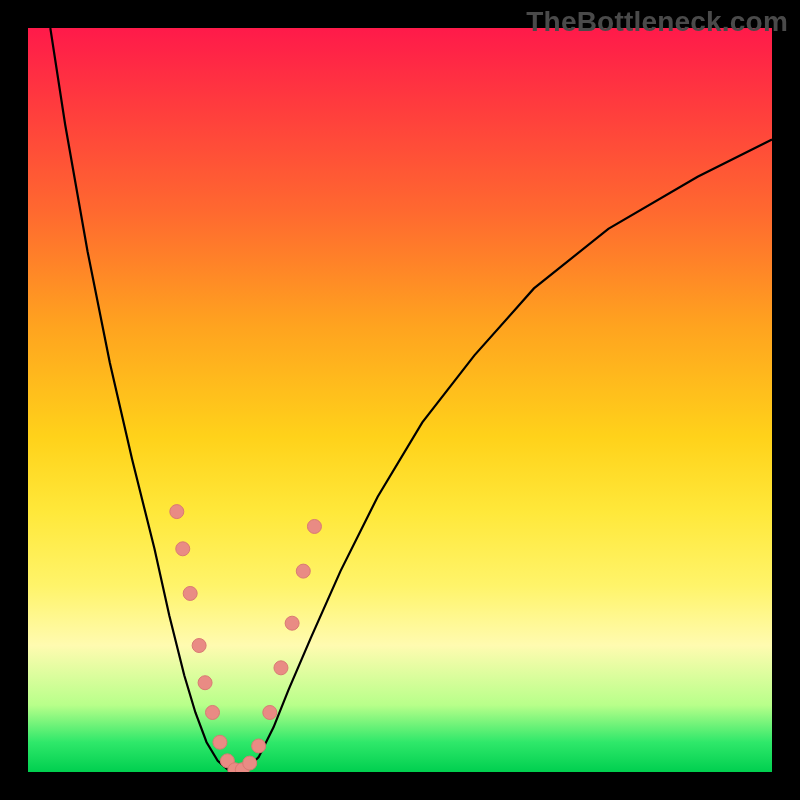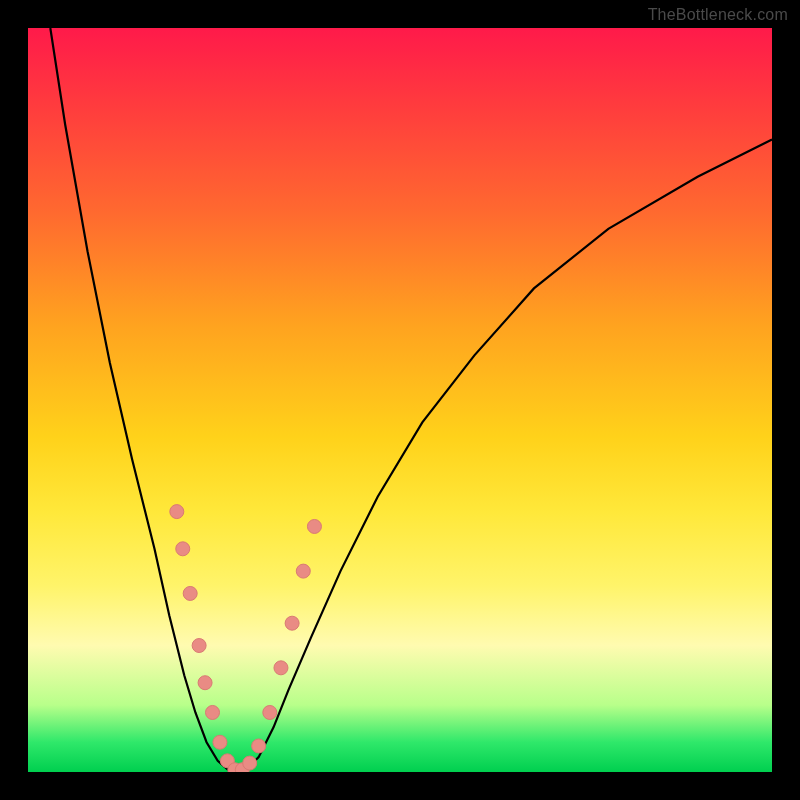--- a/index.html
+++ b/index.html
@@ -35,23 +35,23 @@
       #b8ff8a 91%,
       #2fe86a 96%,
       #00cf4f 100%
     );
   }
   .watermark {
     position: absolute;
     top: 6px;
     right: 12px;
     color: #4a4a4a;
-    font-size: 16px;
+    font-size: 28px;
     letter-spacing: 0.2px;
-    font-weight: 400;
+    font-weight: 700;
   }
   svg.overlay {
     position: absolute;
     left: 0;
     top: 0;
     width: 744px;
     height: 744px;
   }
   path.curve {
     fill: none;

